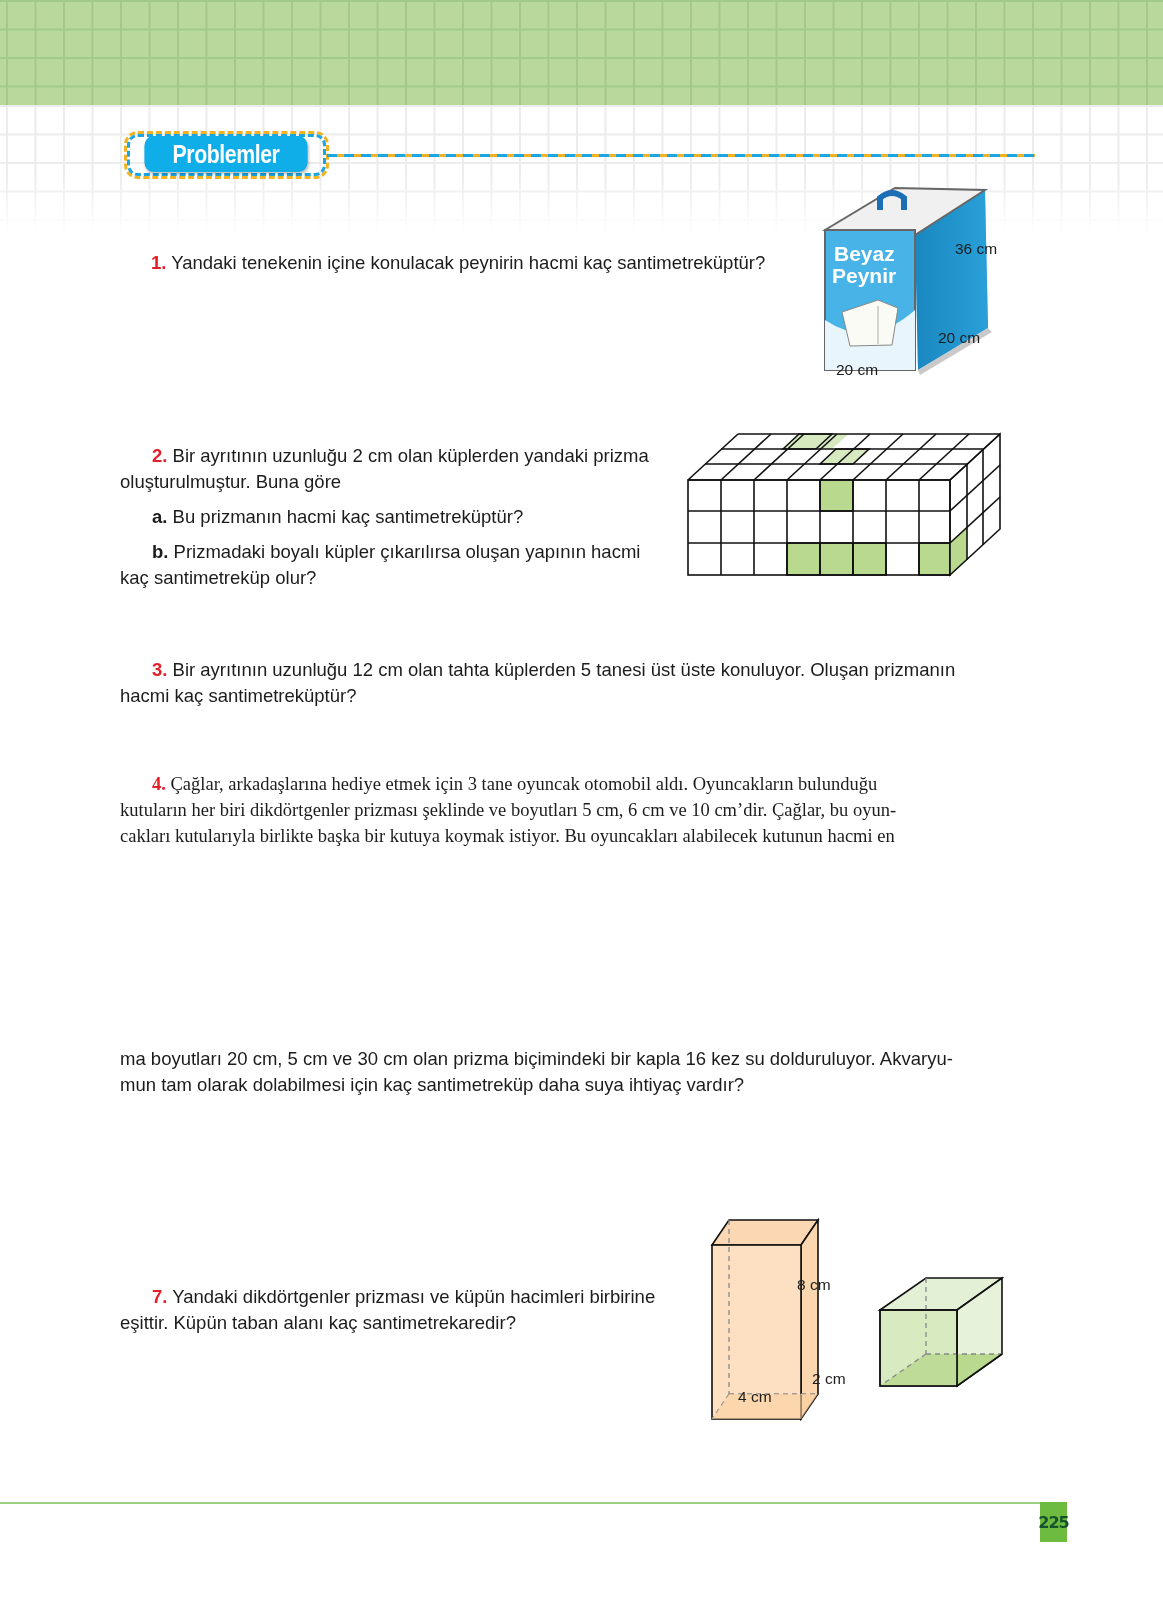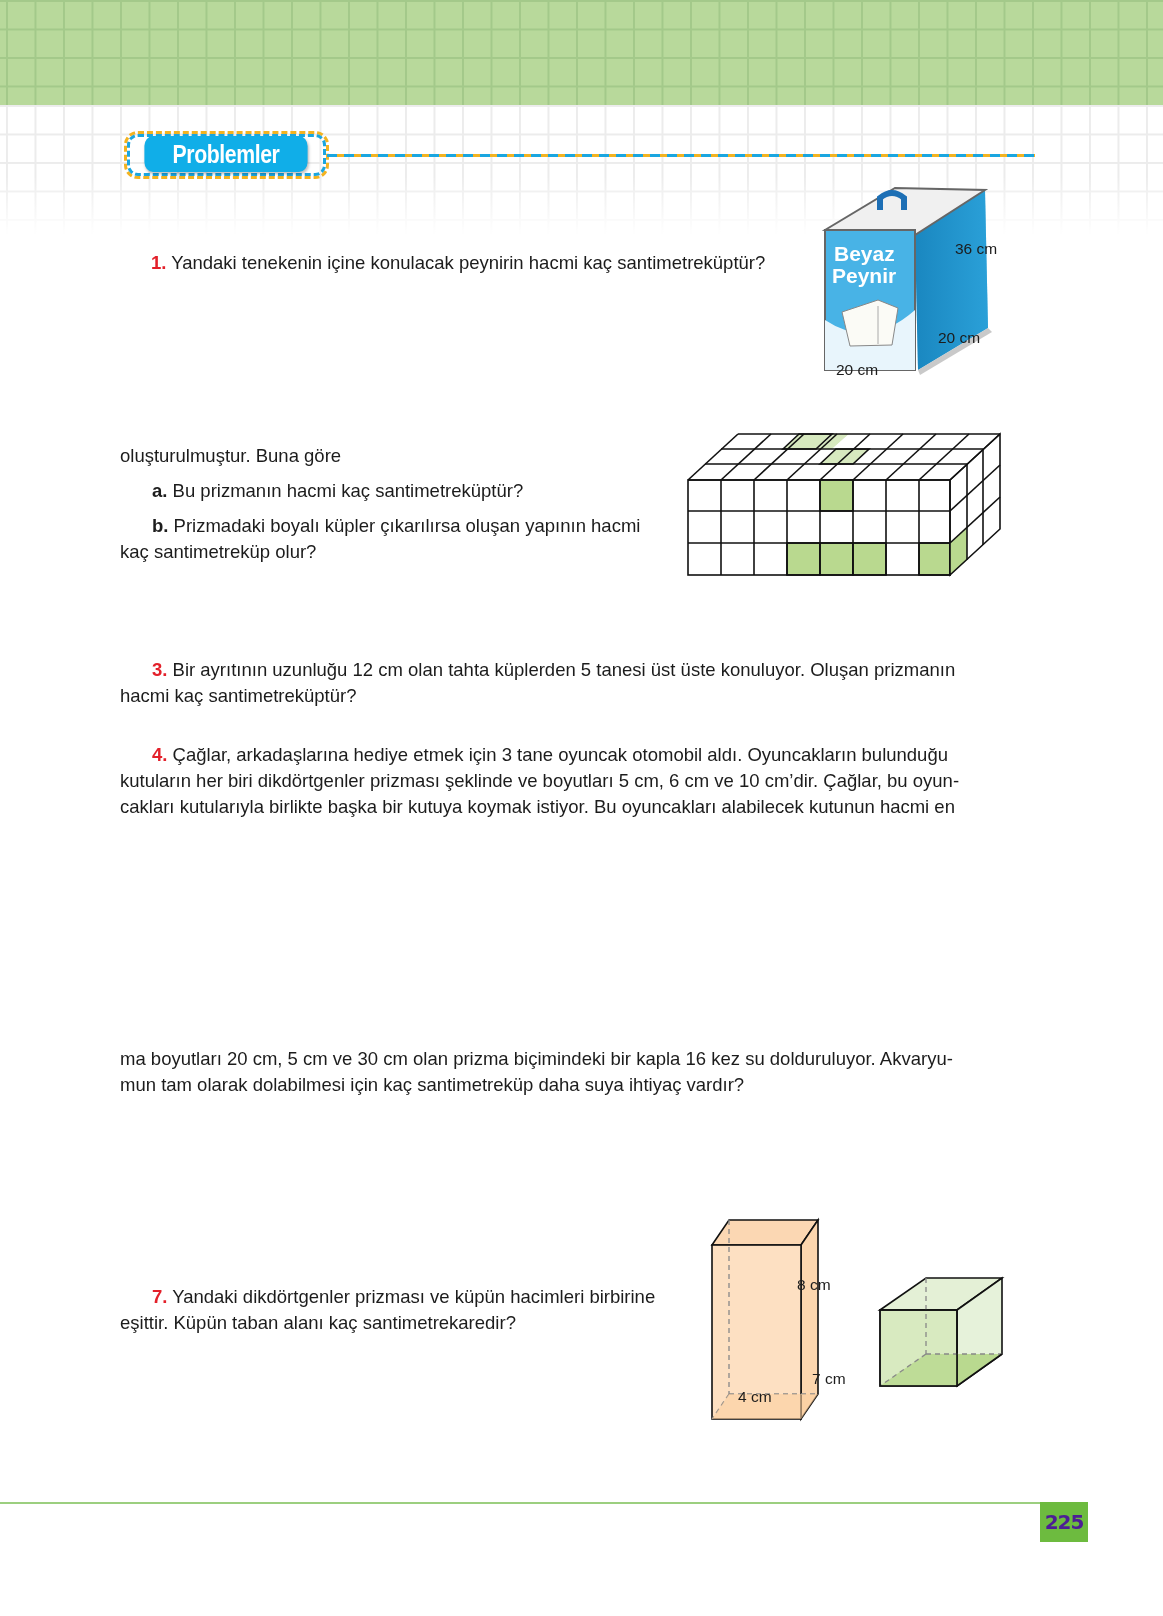--- a/index.html
+++ b/index.html
@@ -53,22 +53,22 @@
   }
   .q .num { color:#e3202a; font-weight:bold; }
   .q .sub { font-weight:bold; }
   .q p { margin:0; }
   .indent { text-indent:32px; }
   .fig-label { position:absolute; font-size:15.5px; color:#1c1c1c; }
   .footer-line {
     position:absolute; left:0; top:1502px; width:1045px; height:2px; background:#9ccf7f;
   }
   .page-num {
-    position:absolute; left:1040px; top:1502px; width:48px; height:40px;
-    background:#6dbb3f; color:#4c1d95; font-weight:bold; font-size:20px;
+    position:absolute; left:1040px; top:1502px; width:27px; height:40px;
+    background:#6dbb3f; color:#14532d; font-weight:bold; font-size:16px;
     display:flex; align-items:center; justify-content:center;
     font-family:"DejaVu Sans", sans-serif; letter-spacing:-1px;
   }
   svg { position:absolute; overflow:visible; }
 </style>
 </head>
 <body>
 
 <div class="top-band"></div>
 <div class="light-grid"></div>
@@ -104,20 +104,21 @@
       <stop offset="0" stop-color="#0a6ea8"></stop>
         <stop offset="1" stop-color="#2aa0d8"></stop>
     </linearGradient>
   </defs>
 </svg>
 <div class="fig-label" style="left:955px; top:240px;">36 cm</div>
 <div class="fig-label" style="left:938px; top:329px;">20 cm</div>
 <div class="fig-label" style="left:836px; top:361px;">20 cm</div>
 
 <div class="q" style="left:120px; top:443px; width:560px;">
+  <p class="indent"><span class="num">2.</span> <span>Bir ayrıtının uzunluğu 2 cm olan küplerden yandaki prizma</span></p>
   <p><span>oluşturulmuştur. Buna göre</span></p>
   <p class="indent" style="margin-top:9px;"><span class="sub">a.</span> <span>Bu prizmanın hacmi kaç santimetreküptür?</span></p>
   <p class="indent" style="margin-top:9px;"><span class="sub">b.</span> <span>Prizmadaki boyalı küpler çıkarılırsa oluşan yapının hacmi</span></p>
   <p><span>kaç santimetreküp olur?</span></p>
 </div>
 
 <svg width="320" height="160" style="left:688px; top:430px;">
   <g stroke="#111" stroke-width="1.6" fill="#ffffff">
 
     <polygon points="111,19 128,4 161,4 144,19" fill="#d7e9bf" stroke="none"></polygon>
@@ -180,21 +181,21 @@
     <line x1="262" y1="81" x2="312" y2="35"></line>
     <line x1="262" y1="113" x2="312" y2="67"></line>
   </g>
 </svg>
 
 <div class="q" style="left:120px; top:657px; width:900px;">
   <p class="indent"><span class="num">3.</span> <span>Bir ayrıtının uzunluğu 12 cm olan tahta küplerden 5 tanesi üst üste konuluyor. Oluşan prizmanın</span></p>
   <p><span>hacmi kaç santimetreküptür?</span></p>
 </div>
 
-<div class="q" style="left:120px; top:742px; width:900px;">
+<div class="q" style="left:120px; top:771px; width:900px;font-family:Liberation Serif, serif;">
   <p class="indent"><span class="num">4.</span> <span>Çağlar, arkadaşlarına hediye etmek için 3 tane oyuncak otomobil aldı. Oyuncakların bulunduğu</span></p>
   <p><span>kutuların her biri dikdörtgenler prizması şeklinde ve boyutları 5 cm, 6 cm ve 10 cm’dir. Çağlar, bu oyun-</span></p>
   <p><span>cakları kutularıyla birlikte başka bir kutuya koymak istiyor. Bu oyuncakları alabilecek kutunun hacmi en</span></p>
 </div>
 
 <div class="q" style="left:120px; top:935px; width:900px;">
 </div>
 
 <div class="q" style="left:120px; top:1046px; width:900px;">
   <p><span>ma boyutları 20 cm, 5 cm ve 30 cm olan prizma biçimindeki bir kapla 16 kez su dolduruluyor. Akvaryu-</span></p>
@@ -211,21 +212,21 @@
   <polygon points="89,25 106,0 106,174 89,199" fill="#fcd6ae" stroke="#111" stroke-width="1.6"></polygon>
   <rect x="0" y="25" width="89" height="174" fill="#fde0c2" stroke="#111" stroke-width="1.6"></rect>
   <g stroke="#888" stroke-width="1.3" stroke-dasharray="5,4" fill="none">
     <line x1="17" y1="0" x2="17" y2="174"></line>
     <line x1="17" y1="174" x2="106" y2="174"></line>
     <line x1="17" y1="174" x2="0" y2="199"></line>
   </g>
   <polygon points="0,199 17,174 106,174 89,199" fill="#fbcf9f" opacity="0.6"></polygon>
 </svg>
 <div class="fig-label" style="left:797px; top:1276px;">8 cm</div>
-<div class="fig-label" style="left:812px; top:1370px;">7 cm</div>
+<div class="fig-label" style="left:812px; top:1370px;">2 cm</div>
 <div class="fig-label" style="left:738px; top:1388px;">4 cm</div>
 
 <svg width="140" height="120" style="left:880px; top:1278px;">
   <polygon points="0,32 46,0 122,0 77,32" fill="#e4f0d6" stroke="#111" stroke-width="1.6"></polygon>
   <polygon points="77,32 122,0 122,76 77,108" fill="#e6f2da" stroke="#111" stroke-width="1.6"></polygon>
   <polygon points="0,108 46,76 122,76 77,108" fill="#b9d98f"></polygon>
   <rect x="0" y="32" width="77" height="76" fill="#cfe6b1" opacity="0.8" stroke="#111" stroke-width="1.6"></rect>
   <polygon points="0,108 46,76 77,76 77,108" fill="#b9d98f" opacity="0.7"></polygon>
   <g stroke="#888" stroke-width="1.3" stroke-dasharray="5,4" fill="none">
     <line x1="46" y1="0" x2="46" y2="76"></line>

